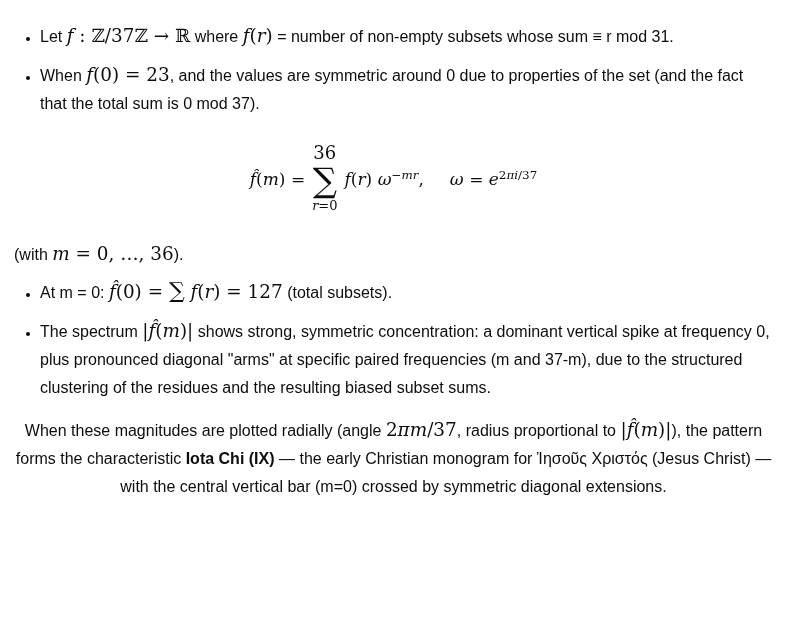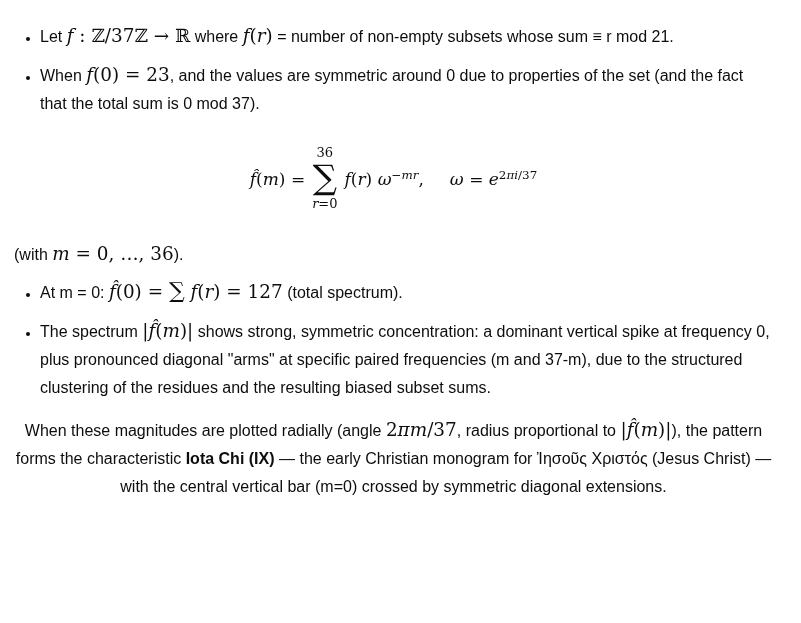--- a/index.html
+++ b/index.html
@@ -62,52 +62,52 @@
     line-height: 1;
   }
   .sum {
     display: inline-flex;
     flex-direction: column;
     align-items: center;
     margin: 0 7px;
     font-family: "DejaVu Serif", "Liberation Serif", "DejaVu Sans", serif;
     line-height: 1;
   }
-  .sum .sum-upper { font-size: 13px; line-height: 1.1; font-style: normal; }
+  .sum .sum-upper { font-size: 18px; line-height: 1.1; font-style: normal; }
   .sum .sum-sigma { font-size: 34px; line-height: 1.05; }
   .sum .sum-lower { font-size: 13px; line-height: 1.3; }
   .omega-def { margin-left: 26px; }
   strong { font-weight: 700; }
 </style>
 </head>
 <body>
 
 <main class="doc">
 
 
 
   <ul class="blist">
-    <li><span>Let </span><span class="math"><span class="mt-i">f</span><span class="mt-u"> : ℤ/37ℤ → ℝ</span></span><span> where </span><span class="math"><span class="mt-i">f</span><span class="mt-u">(</span><span class="mt-i">r</span><span class="mt-u">)</span></span><span> = number of non-empty subsets whose sum ≡ r mod 21.</span></li>
+    <li><span>Let </span><span class="math"><span class="mt-i">f</span><span class="mt-u"> : ℤ/37ℤ → ℝ</span></span><span> where </span><span class="math"><span class="mt-i">f</span><span class="mt-u">(</span><span class="mt-i">r</span><span class="mt-u">)</span></span><span> = number of non-empty subsets whose sum ≡ r mod 31.</span></li>
     <li><span>When </span><span class="math"><span class="mt-i">f</span><span class="mt-u">(0) = 23</span></span><span>, and the values are symmetric around 0 due to properties of the set (and the fact that the total sum is 0 mod 37).</span></li>
   </ul>
 
 
   <div class="formula">
     <span class="f-math"><span class="mt-i">f̂</span><span class="mt-u">(</span><span class="mt-i">m</span><span class="mt-u">) = </span></span>
     <span class="sum">
       <span class="sum-upper">36</span>
       <span class="sum-sigma">∑</span>
       <span class="sum-lower"><span class="mt-i">r</span><span class="mt-u">=0</span></span>
     </span>
     <span class="f-math"><span class="mt-i">f</span><span class="mt-u">(</span><span class="mt-i">r</span><span class="mt-u">) </span><span class="mt-i">ω</span><span class="mt-supu">−</span><span class="mt-supi">mr</span><span class="mt-u">,</span></span>
     <span class="f-math omega-def"><span class="mt-i">ω</span><span class="mt-u"> = </span><span class="mt-i">e</span><span class="mt-supu">2</span><span class="mt-supi">πi</span><span class="mt-supu">/37</span></span>
   </div>
 
   <p class="p-with"><span>(with </span><span class="math"><span class="mt-i">m</span><span class="mt-u"> = 0, …, 36</span></span><span>).</span></p>
 
   <ul class="blist blist2">
-    <li><span>At m = 0: </span><span class="math"><span class="mt-i">f̂</span><span class="mt-u">(0) = </span><span class="mt-op">∑</span><span class="mt-u"> </span><span class="mt-i">f</span><span class="mt-u">(</span><span class="mt-i">r</span><span class="mt-u">) = 127</span></span><span> (total spectrum).</span></li>
+    <li><span>At m = 0: </span><span class="math"><span class="mt-i">f̂</span><span class="mt-u">(0) = </span><span class="mt-op">∑</span><span class="mt-u"> </span><span class="mt-i">f</span><span class="mt-u">(</span><span class="mt-i">r</span><span class="mt-u">) = 127</span></span><span> (total subsets).</span></li>
     <li><span>The spectrum </span><span class="math"><span class="mt-u">|</span><span class="mt-i">f̂</span><span class="mt-u">(</span><span class="mt-i">m</span><span class="mt-u">)</span><span class="mt-u">|</span></span><span> shows strong, symmetric concentration: a dominant vertical spike at frequency 0, plus pronounced diagonal "arms" at specific paired frequencies (m and 37-m), due to the structured clustering of the residues and the resulting biased subset sums.</span></li>
   </ul>
 
   <p class="p-final"><span>When these magnitudes are plotted radially (angle </span><span class="math"><span class="mt-u">2</span><span class="mt-i">π</span><span class="mt-i">m</span><span class="mt-u">/37</span></span><span>, radius proportional to </span><span class="math"><span class="mt-u">|</span><span class="mt-i">f̂</span><span class="mt-u">(</span><span class="mt-i">m</span><span class="mt-u">)</span><span class="mt-u">|</span></span><span>), the pattern forms the characteristic </span><strong>Iota Chi (IX)</strong><span> — the early Christian monogram for Ἰησοῦς Χριστός (Jesus Christ) — with the central vertical bar (m=0) crossed by symmetric diagonal extensions.</span></p>
 
 </main>
 
 </body></html>

